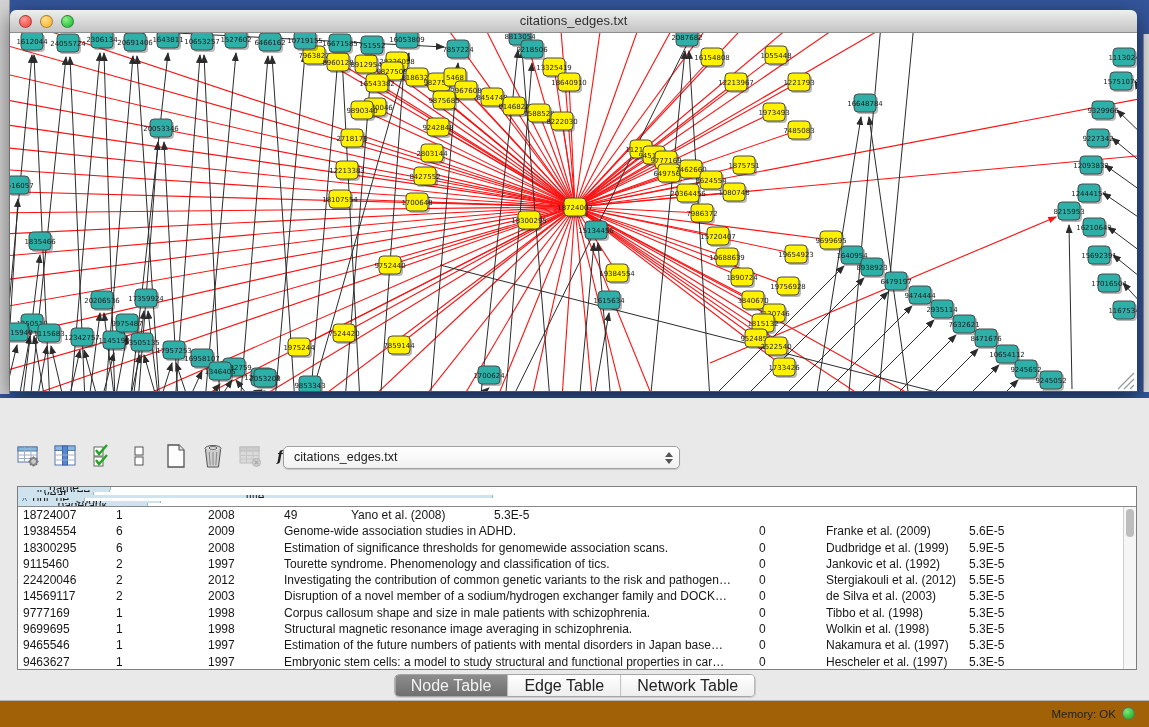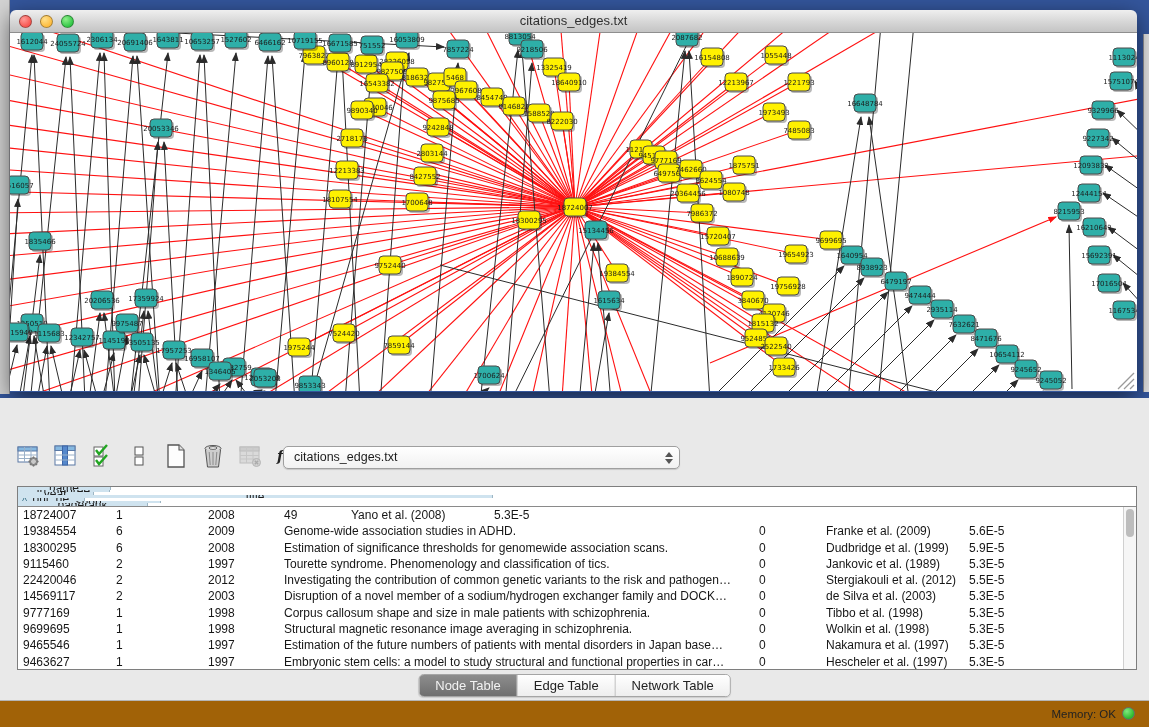--- a/index.html
+++ b/index.html
@@ -52,21 +52,21 @@
   .sort-tri { color:#0c4e66; font-size:10px; margin-right:4px; }
   .tbody { position:relative; }
   .tr { display:flex; height:16.3px; background:#fff; }
   .td { font-size:12px; color:#161616; padding-left:5px; white-space:nowrap; overflow:hidden;
         line-height:16.3px; }
   .vscroll { position:absolute; right:0; top:20px; bottom:0; width:13px; background:#f6f6f6; border-left:1px solid #d0d0d0; }
   .vthumb { position:absolute; left:2px; top:2px; width:8px; height:28px; background:#bdbdbd; border-radius:5px; }
 
   .tabs { position:absolute; left:50%; transform:translateX(-50%); top:276px; display:flex;
           border:1px solid #a5a5a5; border-radius:5px; overflow:hidden; box-shadow:0 1px 1px rgba(0,0,0,.12); }
-  .tab { height:21px; line-height:21px; padding:0 16px; font-size:13px; background:linear-gradient(#ffffff,#eeeeee);
+  .tab { height:21px; line-height:21px; padding:0 16px; font-size:16px; background:linear-gradient(#ffffff,#eeeeee);
          color:#222; border-right:1px solid #b9b9b9; }
   .tab:last-child { border-right:none; }
   .tab.selected { background:linear-gradient(#8d8d8d,#6f6f6f); color:#f3f3f3; }
 
   .statusbar { position:absolute; left:0; top:700px; width:1149px; height:27px; background:#a16207;
                border-top:1px solid #b5b5b5; }
   .memory { position:absolute; right:14px; top:6px; display:flex; align-items:center; gap:6px;
             font-size:11.5px; color:#222; }
   .mem-dot { width:13px; height:13px; border-radius:50%; border:1px solid #6b6b6b;
              background:radial-gradient(circle at 35% 30%, #7fe87f, #2db92d 70%); }
@@ -1030,21 +1030,21 @@
           <div class="td" style="width: 67px;">0</div>
           <div class="td" style="width: 143px;">Dudbridge et al. (1999)</div>
           <div class="td" style="width: 130px;">5.9E-5</div>
         </div>
         <div class="tr">
           <div class="td" style="width: 93px;">9115460</div>
           <div class="td" style="width: 92px;">2</div>
           <div class="td" style="width: 76px;">1997</div>
           <div class="td" style="width: 475px;">Tourette syndrome. Phenomenology and classification of tics.</div>
           <div class="td" style="width: 67px;">0</div>
-          <div class="td" style="width: 143px;">Jankovic et al. (1989)</div>
+          <div class="td" style="width: 143px;">Jankovic et al. (1992)</div>
           <div class="td" style="width: 130px;">5.3E-5</div>
         </div>
         <div class="tr">
           <div class="td" style="width: 93px;">22420046</div>
           <div class="td" style="width: 92px;">2</div>
           <div class="td" style="width: 76px;">2012</div>
           <div class="td" style="width: 475px;">Investigating the contribution of common genetic variants to the risk and pathogen…</div>
           <div class="td" style="width: 67px;">0</div>
           <div class="td" style="width: 143px;">Stergiakouli et al. (2012)</div>
           <div class="td" style="width: 130px;">5.5E-5</div>

